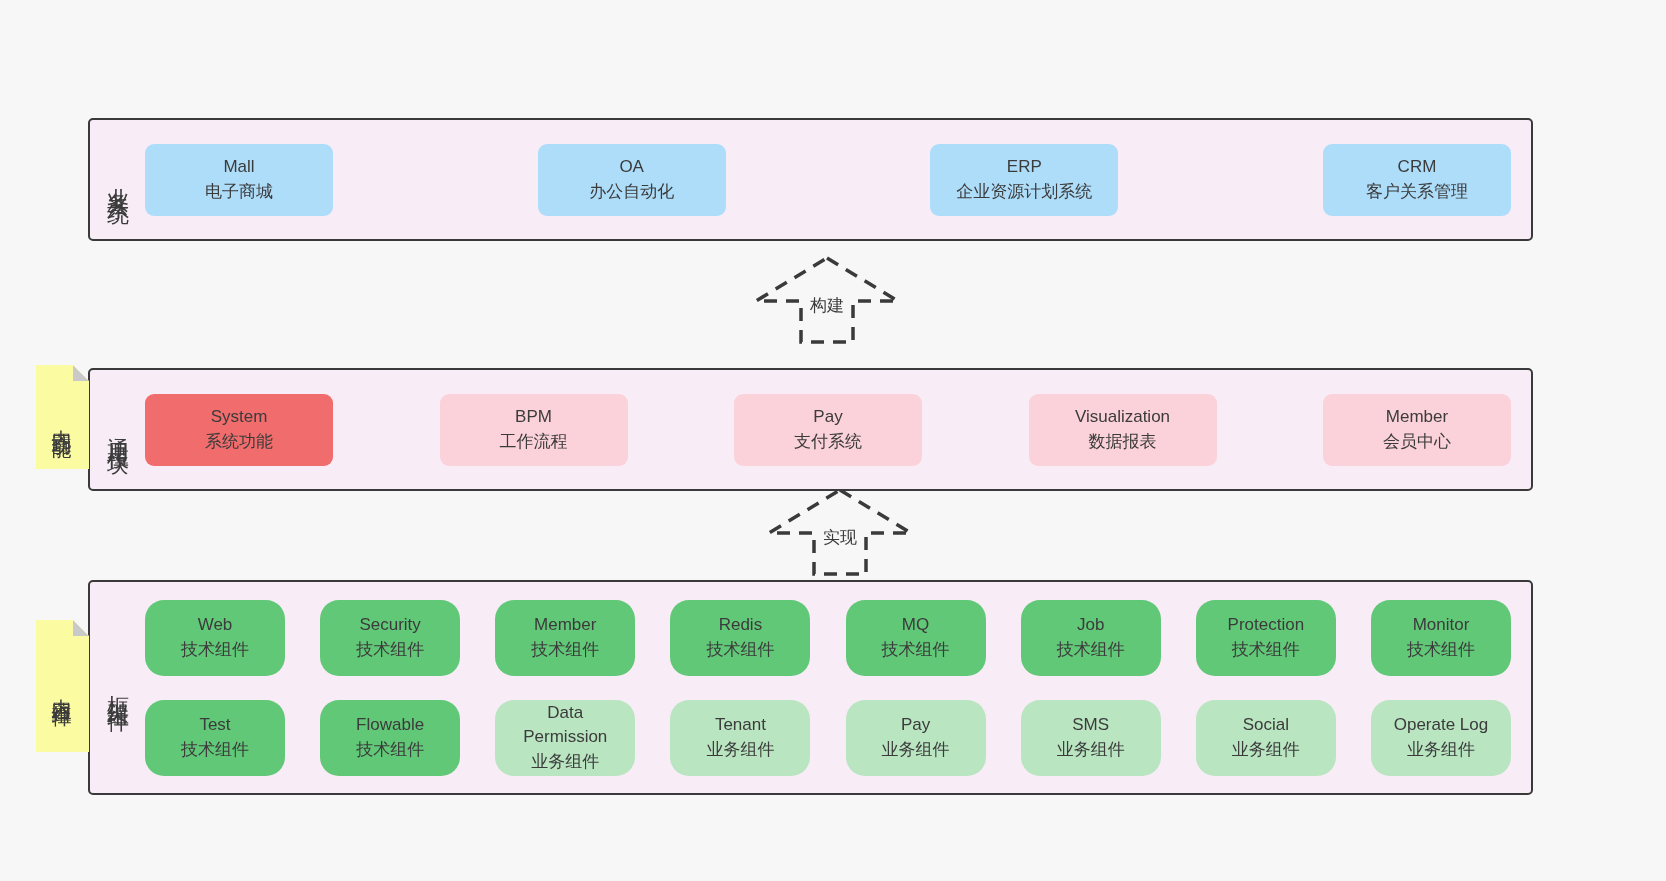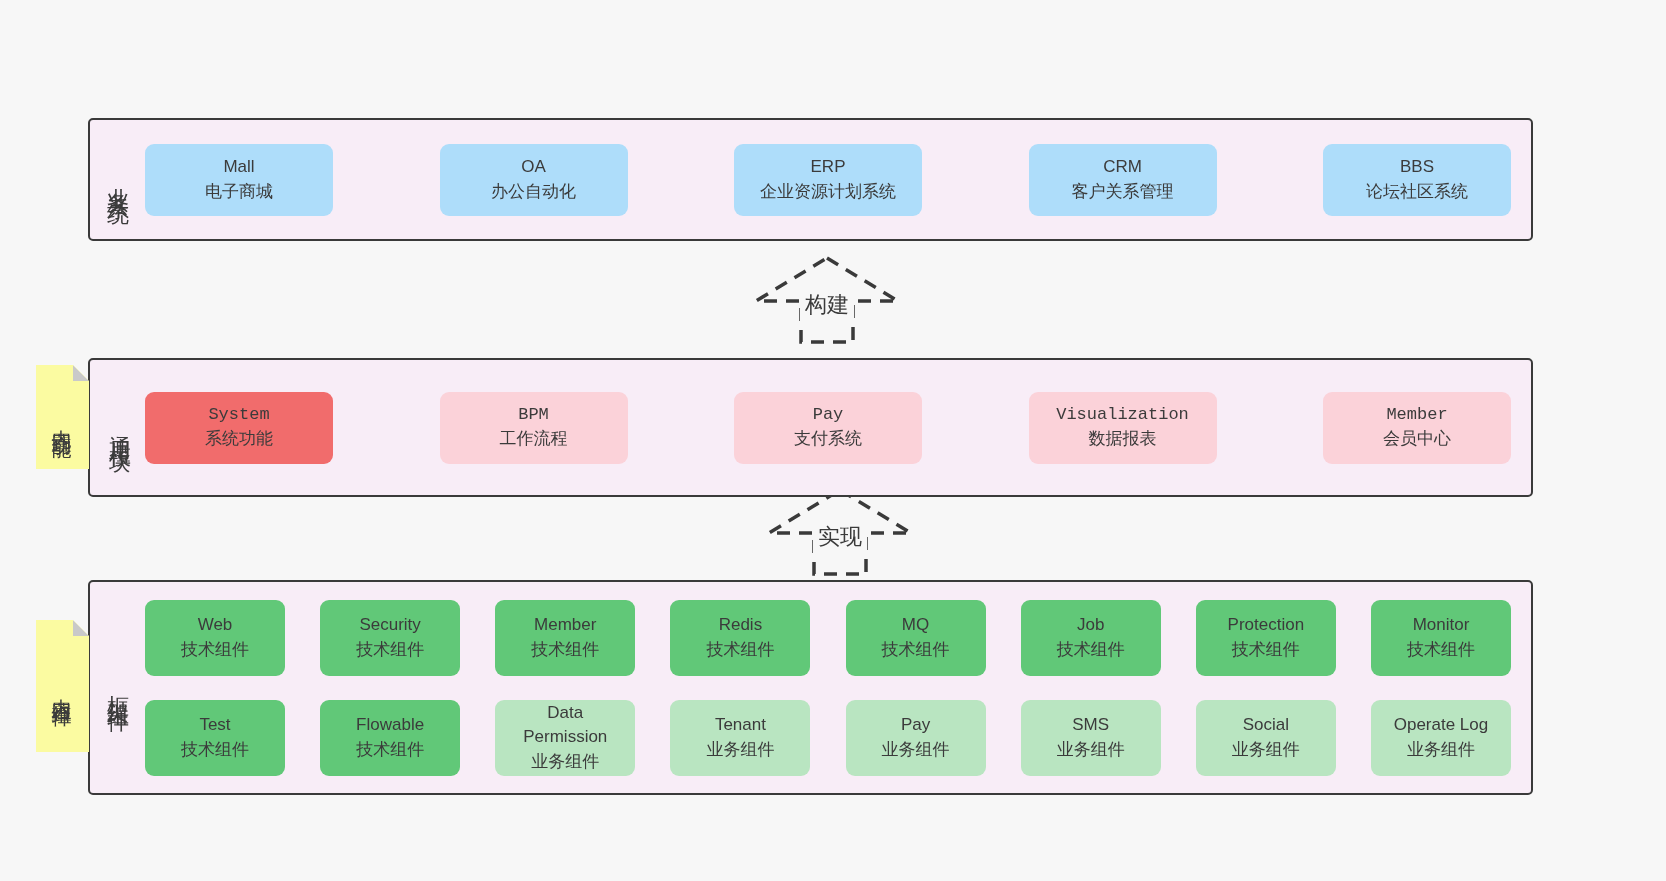--- a/index.html
+++ b/index.html
@@ -7,35 +7,35 @@
     --blue:#aeddfa; --red:#f16c6c; --pink:#fbd2d9; --green:#61c878; --light-green:#b9e5c1;
     --sticky-yellow:#fbfba1; --sticky-fold:#c9c9c9; --arrow:#3a3a3a;
   }
   html,body{margin:0;padding:0;}
   body{background:var(--page-bg);font-family:"Liberation Sans",sans-serif;}
   .canvas{position:relative;width:1666px;height:881px;background:var(--page-bg);overflow:hidden;}
 
   .band{position:absolute;left:88px;width:1445px;background:var(--band-bg);
         border:2px solid var(--band-border);border-radius:5px;box-sizing:border-box;z-index:2;}
   .band-0{top:118px;height:123px;}
-  .band-1{top:358px;height:139px;font-family:Liberation Mono, monospace;}
+  .band-1{top:368px;height:123px;}
   .band-2{top:580px;height:215px;}
 
   .band-label{position:absolute;left:13px;top:50%;transform:translateY(-50%);
         writing-mode:vertical-rl;text-orientation:upright;font-size:22px;letter-spacing:5px;
         color:var(--box-text);white-space:nowrap;}
 
   .rows{position:absolute;left:55px;right:20px;top:50%;transform:translateY(-50%);
         display:flex;flex-direction:column;gap:24px;}
   .row{display:flex;justify-content:space-between;}
 
   .box{border-radius:9px;display:flex;flex-direction:column;align-items:center;justify-content:center;
        color:var(--box-text);font-size:17px;line-height:1.42;text-align:center;box-sizing:border-box;padding:2px 8px;}
   .band-0 .box,.band-1 .box{width:188px;height:72px;}
-  .band-2 .box{width:140px;height:76px;}
+  .band-2 .box{width:140px;height:76px;border-radius:19px;}
   .type-blue{background:var(--blue);}
   .type-red{background:var(--red);}
   .type-pink{background:var(--pink);margin-left:36px;}
   .type-green{background:var(--green);}
   .type-light_green{background:var(--light-green);}
 
   .sticky{position:absolute;left:36px;width:53px;background:var(--sticky-yellow);z-index:5;
         clip-path:polygon(0 0, calc(100% - 16px) 0, 100% 16px, 100% 100%, 0 100%);
         display:flex;align-items:center;justify-content:center;}
   .sticky-1{top:365px;height:104px;}
@@ -43,21 +43,21 @@
   .sticky .fold{position:absolute;top:0;right:0;width:16px;height:16px;background:var(--sticky-fold);
         clip-path:polygon(0 0, 100% 100%, 0 100%);}
   .sticky-label{writing-mode:vertical-rl;text-orientation:upright;font-size:20px;letter-spacing:3px;
         color:var(--box-text);margin-top:6px;}
 
   .arrow-svg{position:absolute;width:150px;height:88px;z-index:1;}
   .arrow-0{left:752px;top:256px;}
   .arrow-1{left:765px;top:488px;}
   .arrow-svg path{fill:none;stroke:var(--arrow);stroke-width:3.5;stroke-dasharray:13 9;stroke-linejoin:miter;}
   .arrow-label{position:absolute;transform:translate(-50%,-50%);background:var(--page-bg);
-        padding:2px 5px;font-size:22px;color:var(--box-text);z-index:3;}
+        padding:2px 5px;font-size:17px;color:var(--box-text);z-index:3;}
   .arrow-label-0{left:827px;top:305px;}
   .arrow-label-1{left:840px;top:537px;}
 </style>
 </head>
 <body>
 
 <div class="canvas">
 
   <div class="band band-0">
     <div class="band-label">业务系统</div>
@@ -72,24 +72,20 @@
             <div class="box-desc">办公自动化</div>
           </div>
           <div class="box type-blue">
             <div class="box-name">ERP</div>
             <div class="box-desc">企业资源计划系统</div>
           </div>
           <div class="box type-blue">
             <div class="box-name">CRM</div>
             <div class="box-desc">客户关系管理</div>
           </div>
-          <div class="box type-blue">
-            <div class="box-name">BBS</div>
-            <div class="box-desc">论坛社区系统</div>
-          </div>
         </div>
       </div>
   </div>
 
   <svg class="arrow-svg arrow-0" viewBox="0 0 150 88">
     <path d="M75 2 L146 45 L101 45 L101 86 L49 86 L49 45 L4 45 Z"></path>
   </svg>
   <span class="arrow-label arrow-label-0">构建</span>
 
   <div class="band band-1">

